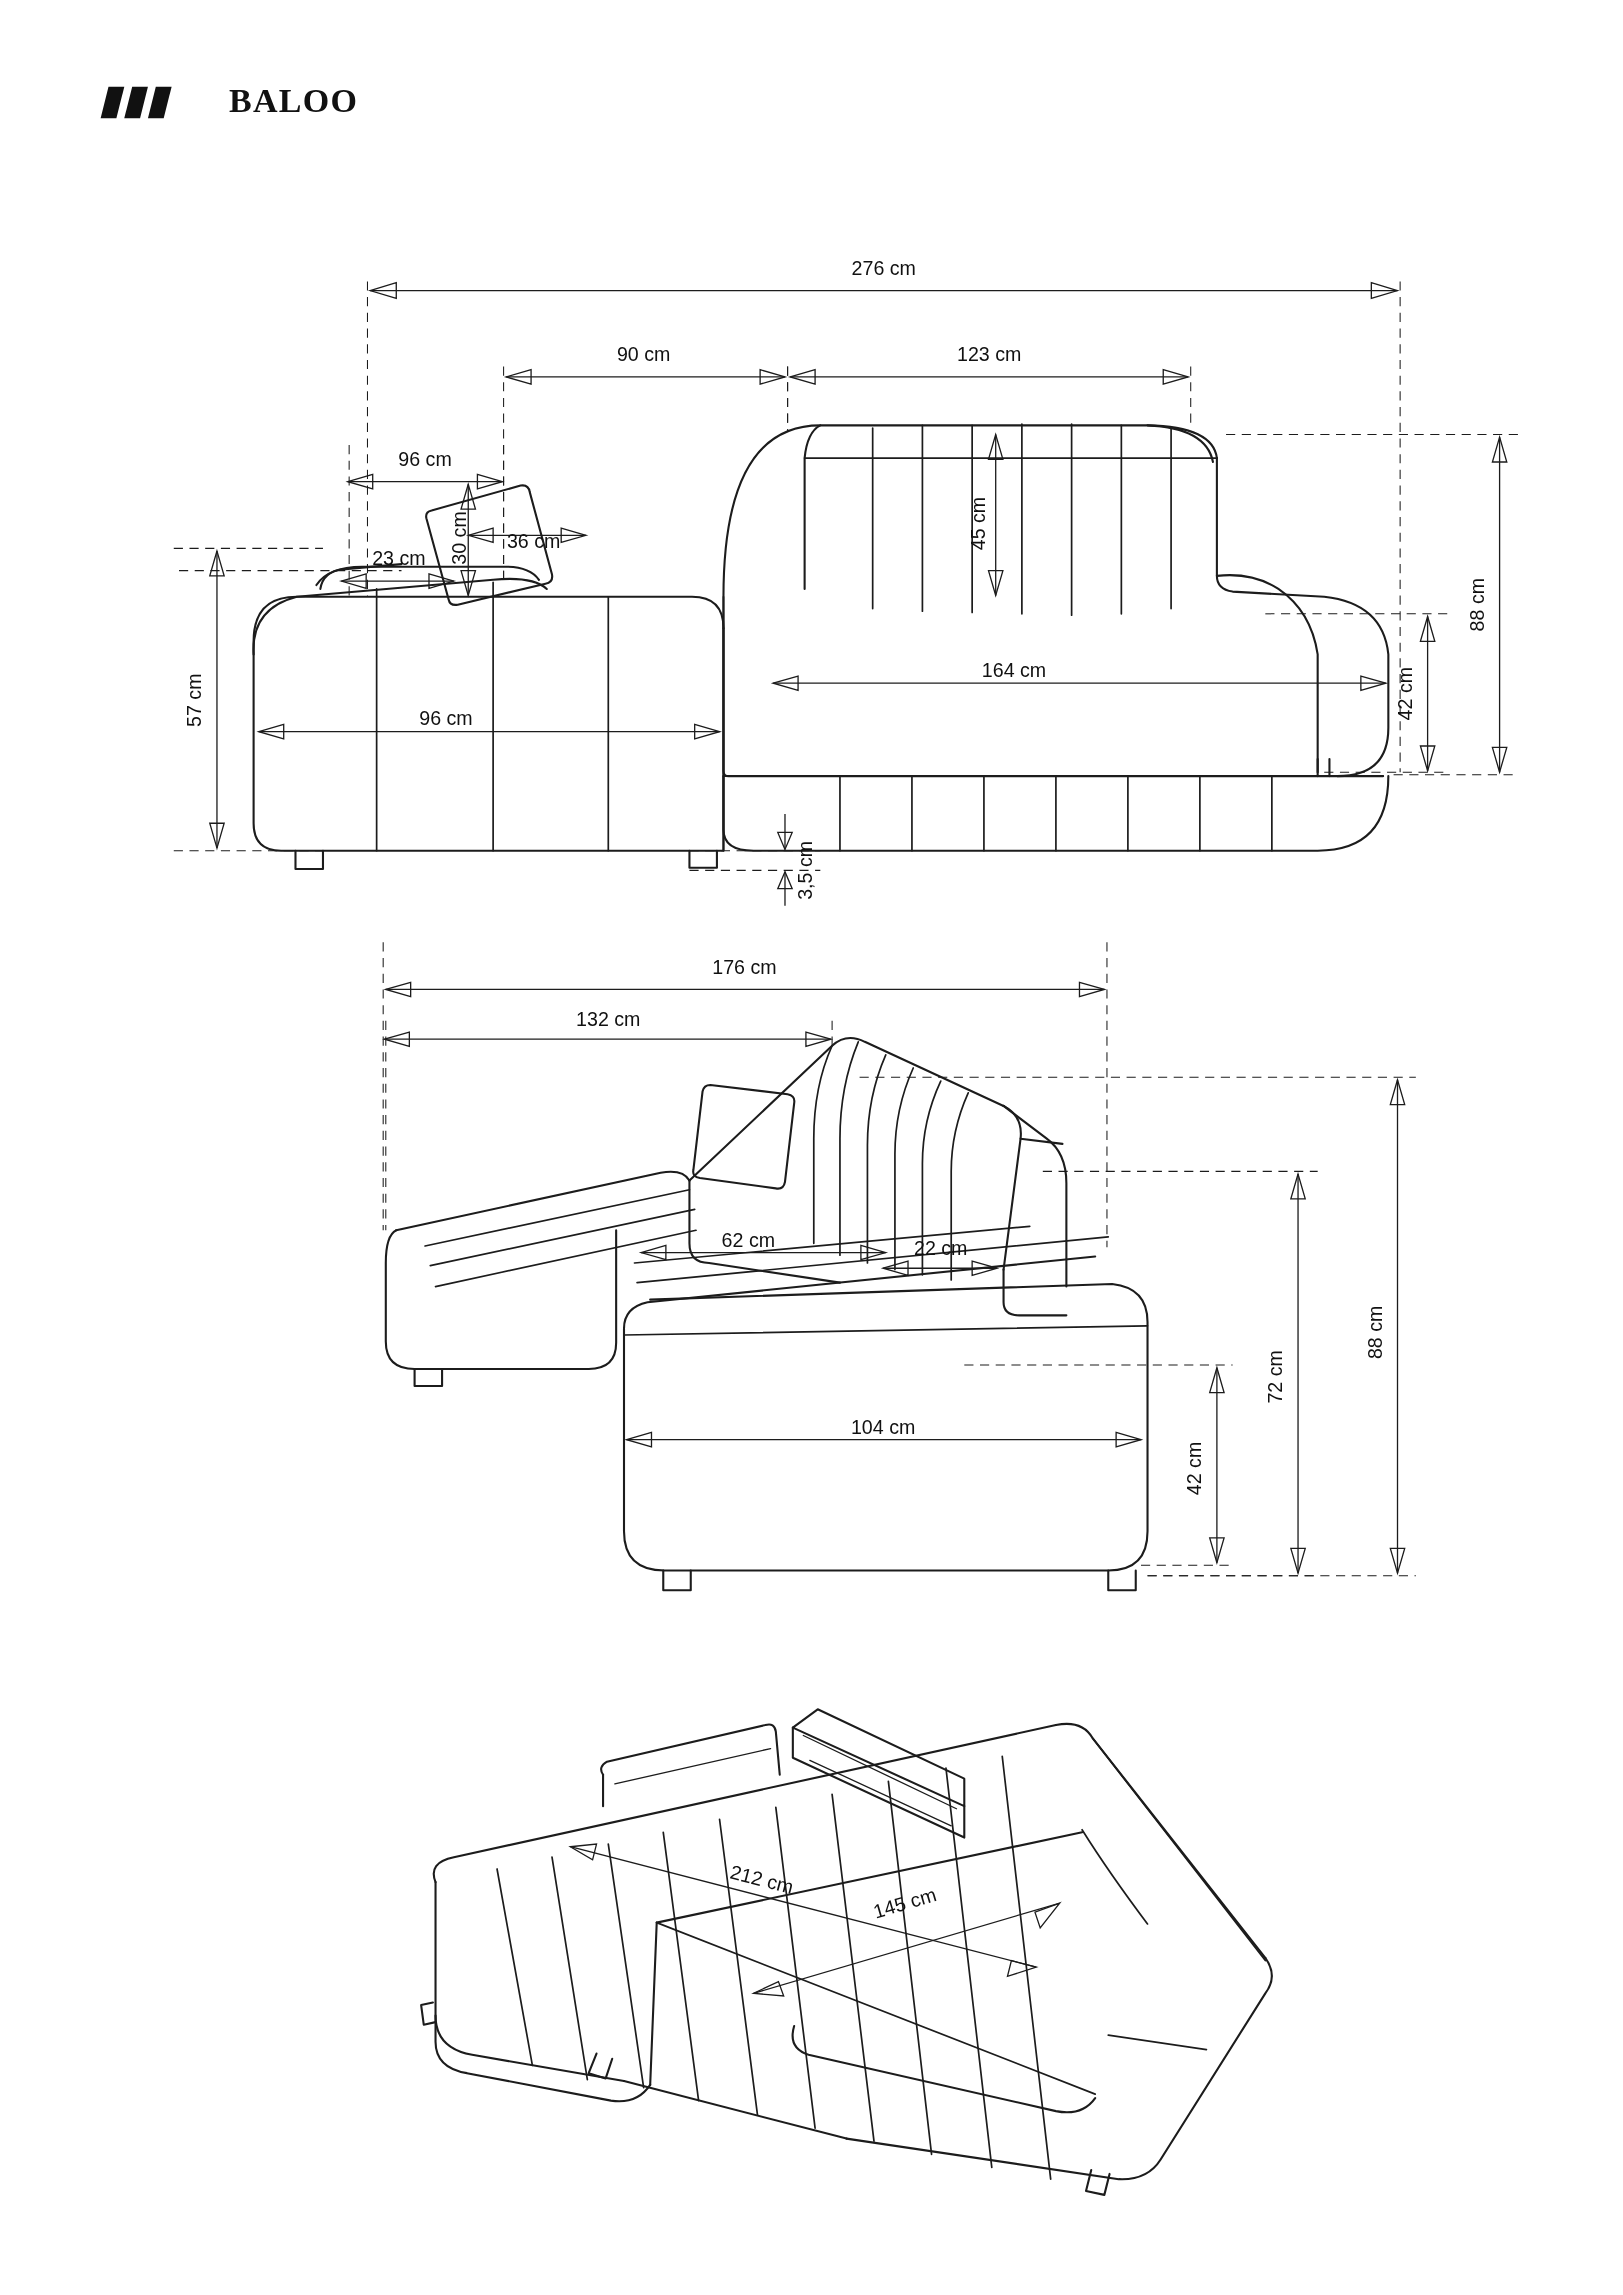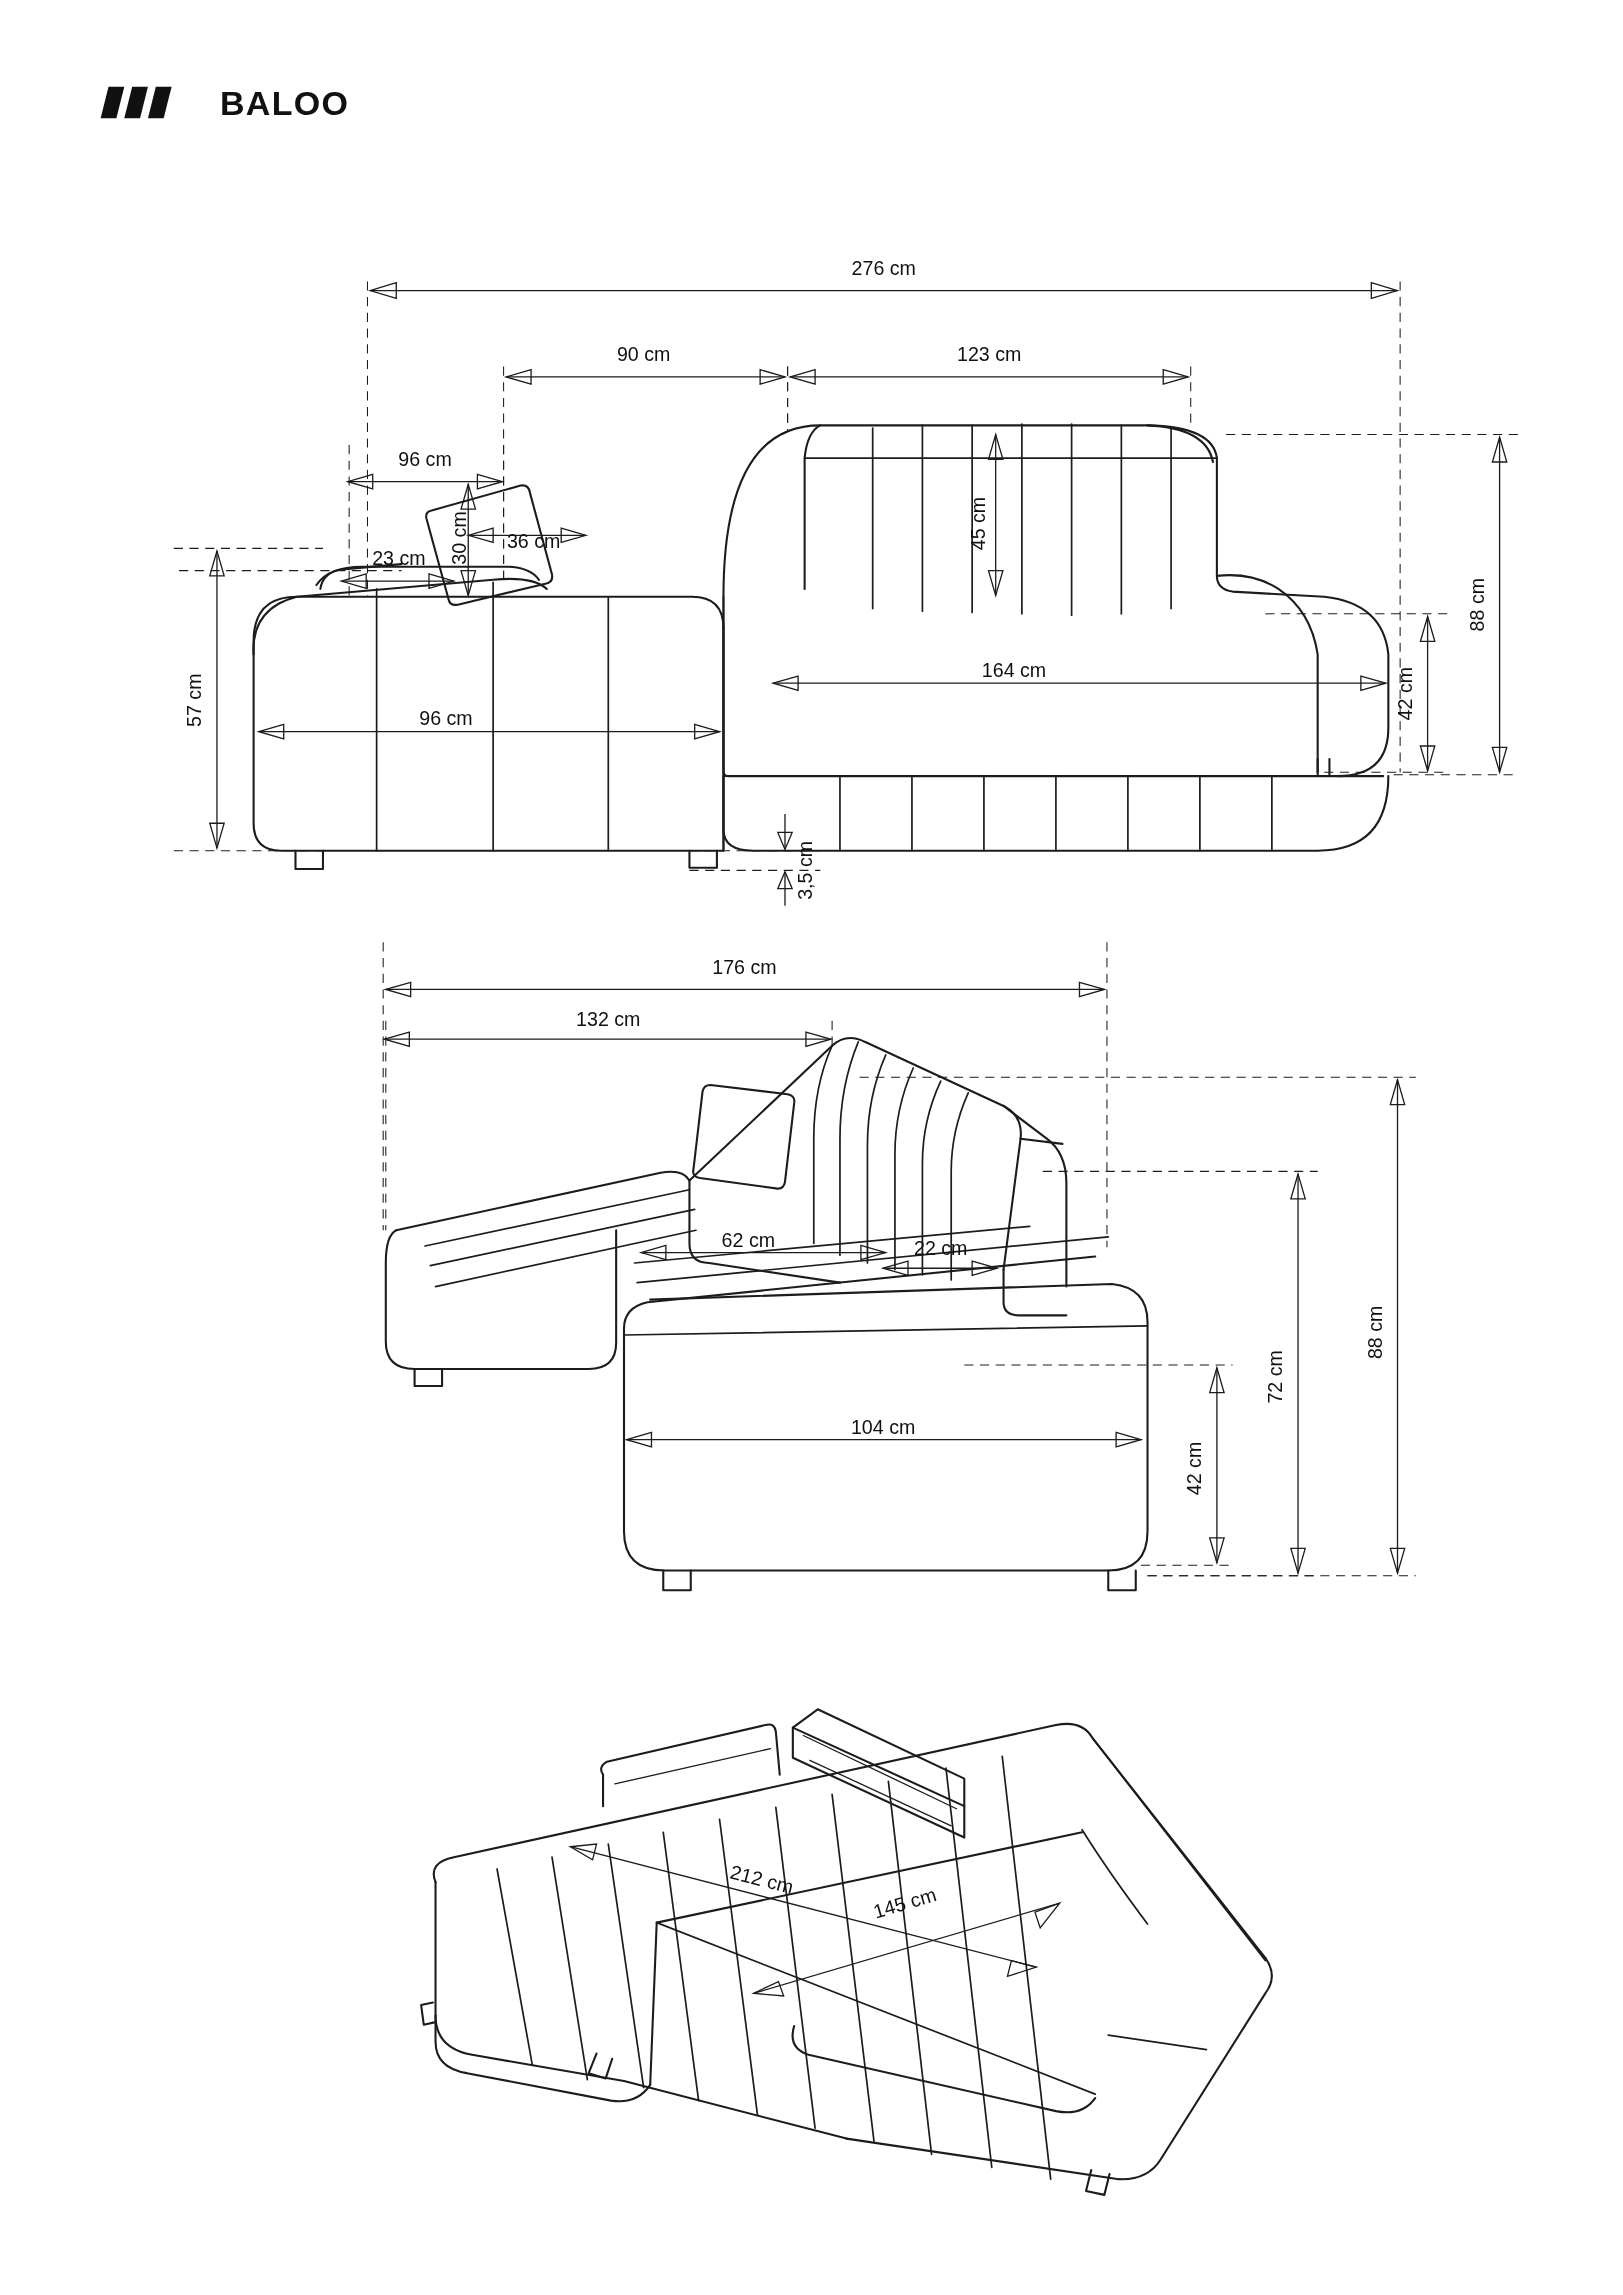--- a/index.html
+++ b/index.html
@@ -20,22 +20,22 @@
     width: 1623px;
     height: 2295px;
   }
 
   
   .header {
     position: absolute;
     left: 98px;
     top: 84px;
     display: flex;
-    align-items: center;
-    gap: 30px;
+    gap: 39px;
+    font-family: Liberation Serif, serif;
   }
   .logo-mark {
     display: block;
   }
   .brand-title {
     font-size: 34px;
     font-weight: bold;
     letter-spacing: 1.3px;
     color: #111111;
     line-height: 1;

